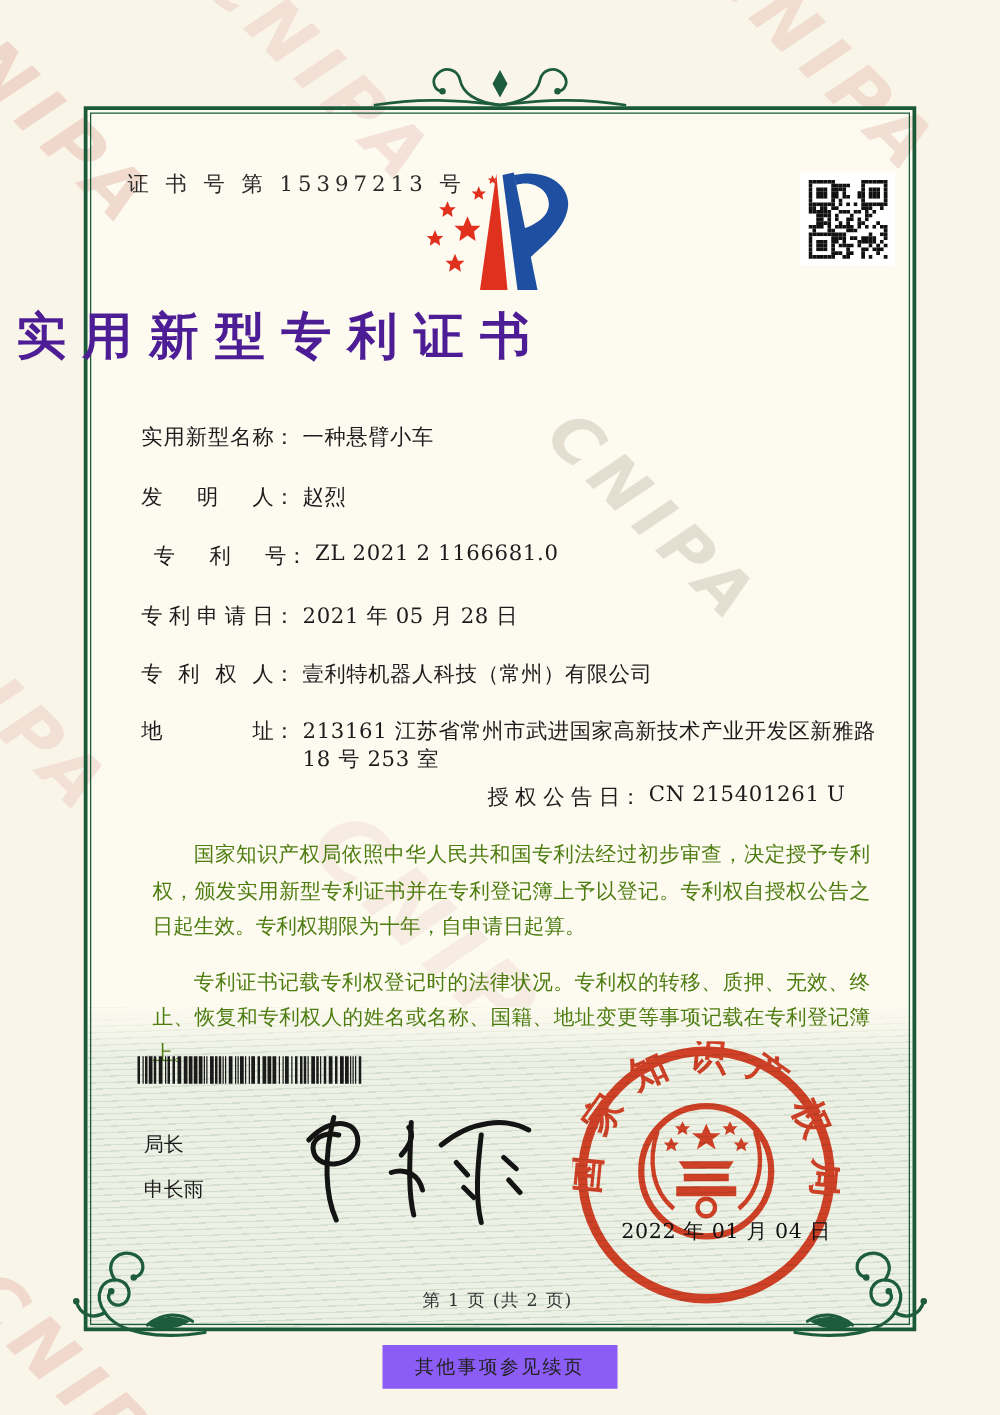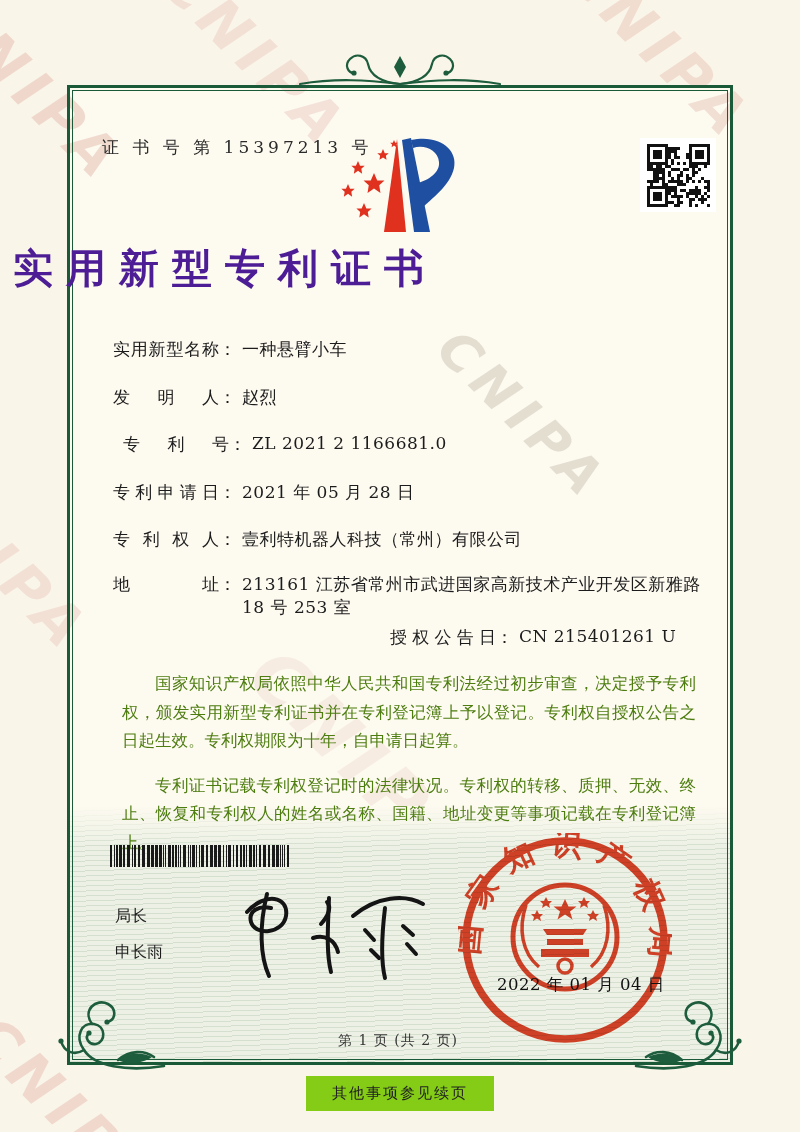--- a/index.html
+++ b/index.html
@@ -50,21 +50,21 @@
   .barcode span{display:block;background:#1a1a1a;}
   .sig-title{position:absolute;left:115px;top:906px;font-size:16px;z-index:5;
       font-family:"DejaVu Sans","Liberation Sans",sans-serif;color:#1d1d1d;}
   .sig-name{position:absolute;left:115px;top:942px;font-size:16px;z-index:5;
       font-family:"DejaVu Sans","Liberation Sans",sans-serif;color:#1d1d1d;}
   .sig-hand{position:absolute;left:225px;top:878px;z-index:5;}
   .seal{position:absolute;left:458px;top:833px;z-index:6;mix-blend-mode:multiply;opacity:0.95;}
   .seal-date{position:absolute;left:497px;top:974px;font-size:16.5px;color:#111;letter-spacing:0.5px;z-index:7;}
   .page-num{position:absolute;left:0;top:1032px;width:796px;text-align:center;font-size:14px;
       letter-spacing:1px;color:#333;z-index:5;}
-  .footer-note{position:absolute;left:50%;top:1076px;transform:translateX(-50%);background:#84cc16;
+  .footer-note{position:absolute;left:50%;top:1076px;transform:translateX(-50%);background:#8b5cf6;
       padding:8px 26px;font-size:15px;letter-spacing:2px;color:#222;z-index:5;white-space:nowrap;}
 </style>
 </head>
 <body>
 
 <div class="page">
 
   <div class="wm wm1">CNIPA</div>
   <div class="wm wm2">CNIPA</div>
   <div class="wm wm3">CNIPA</div>

